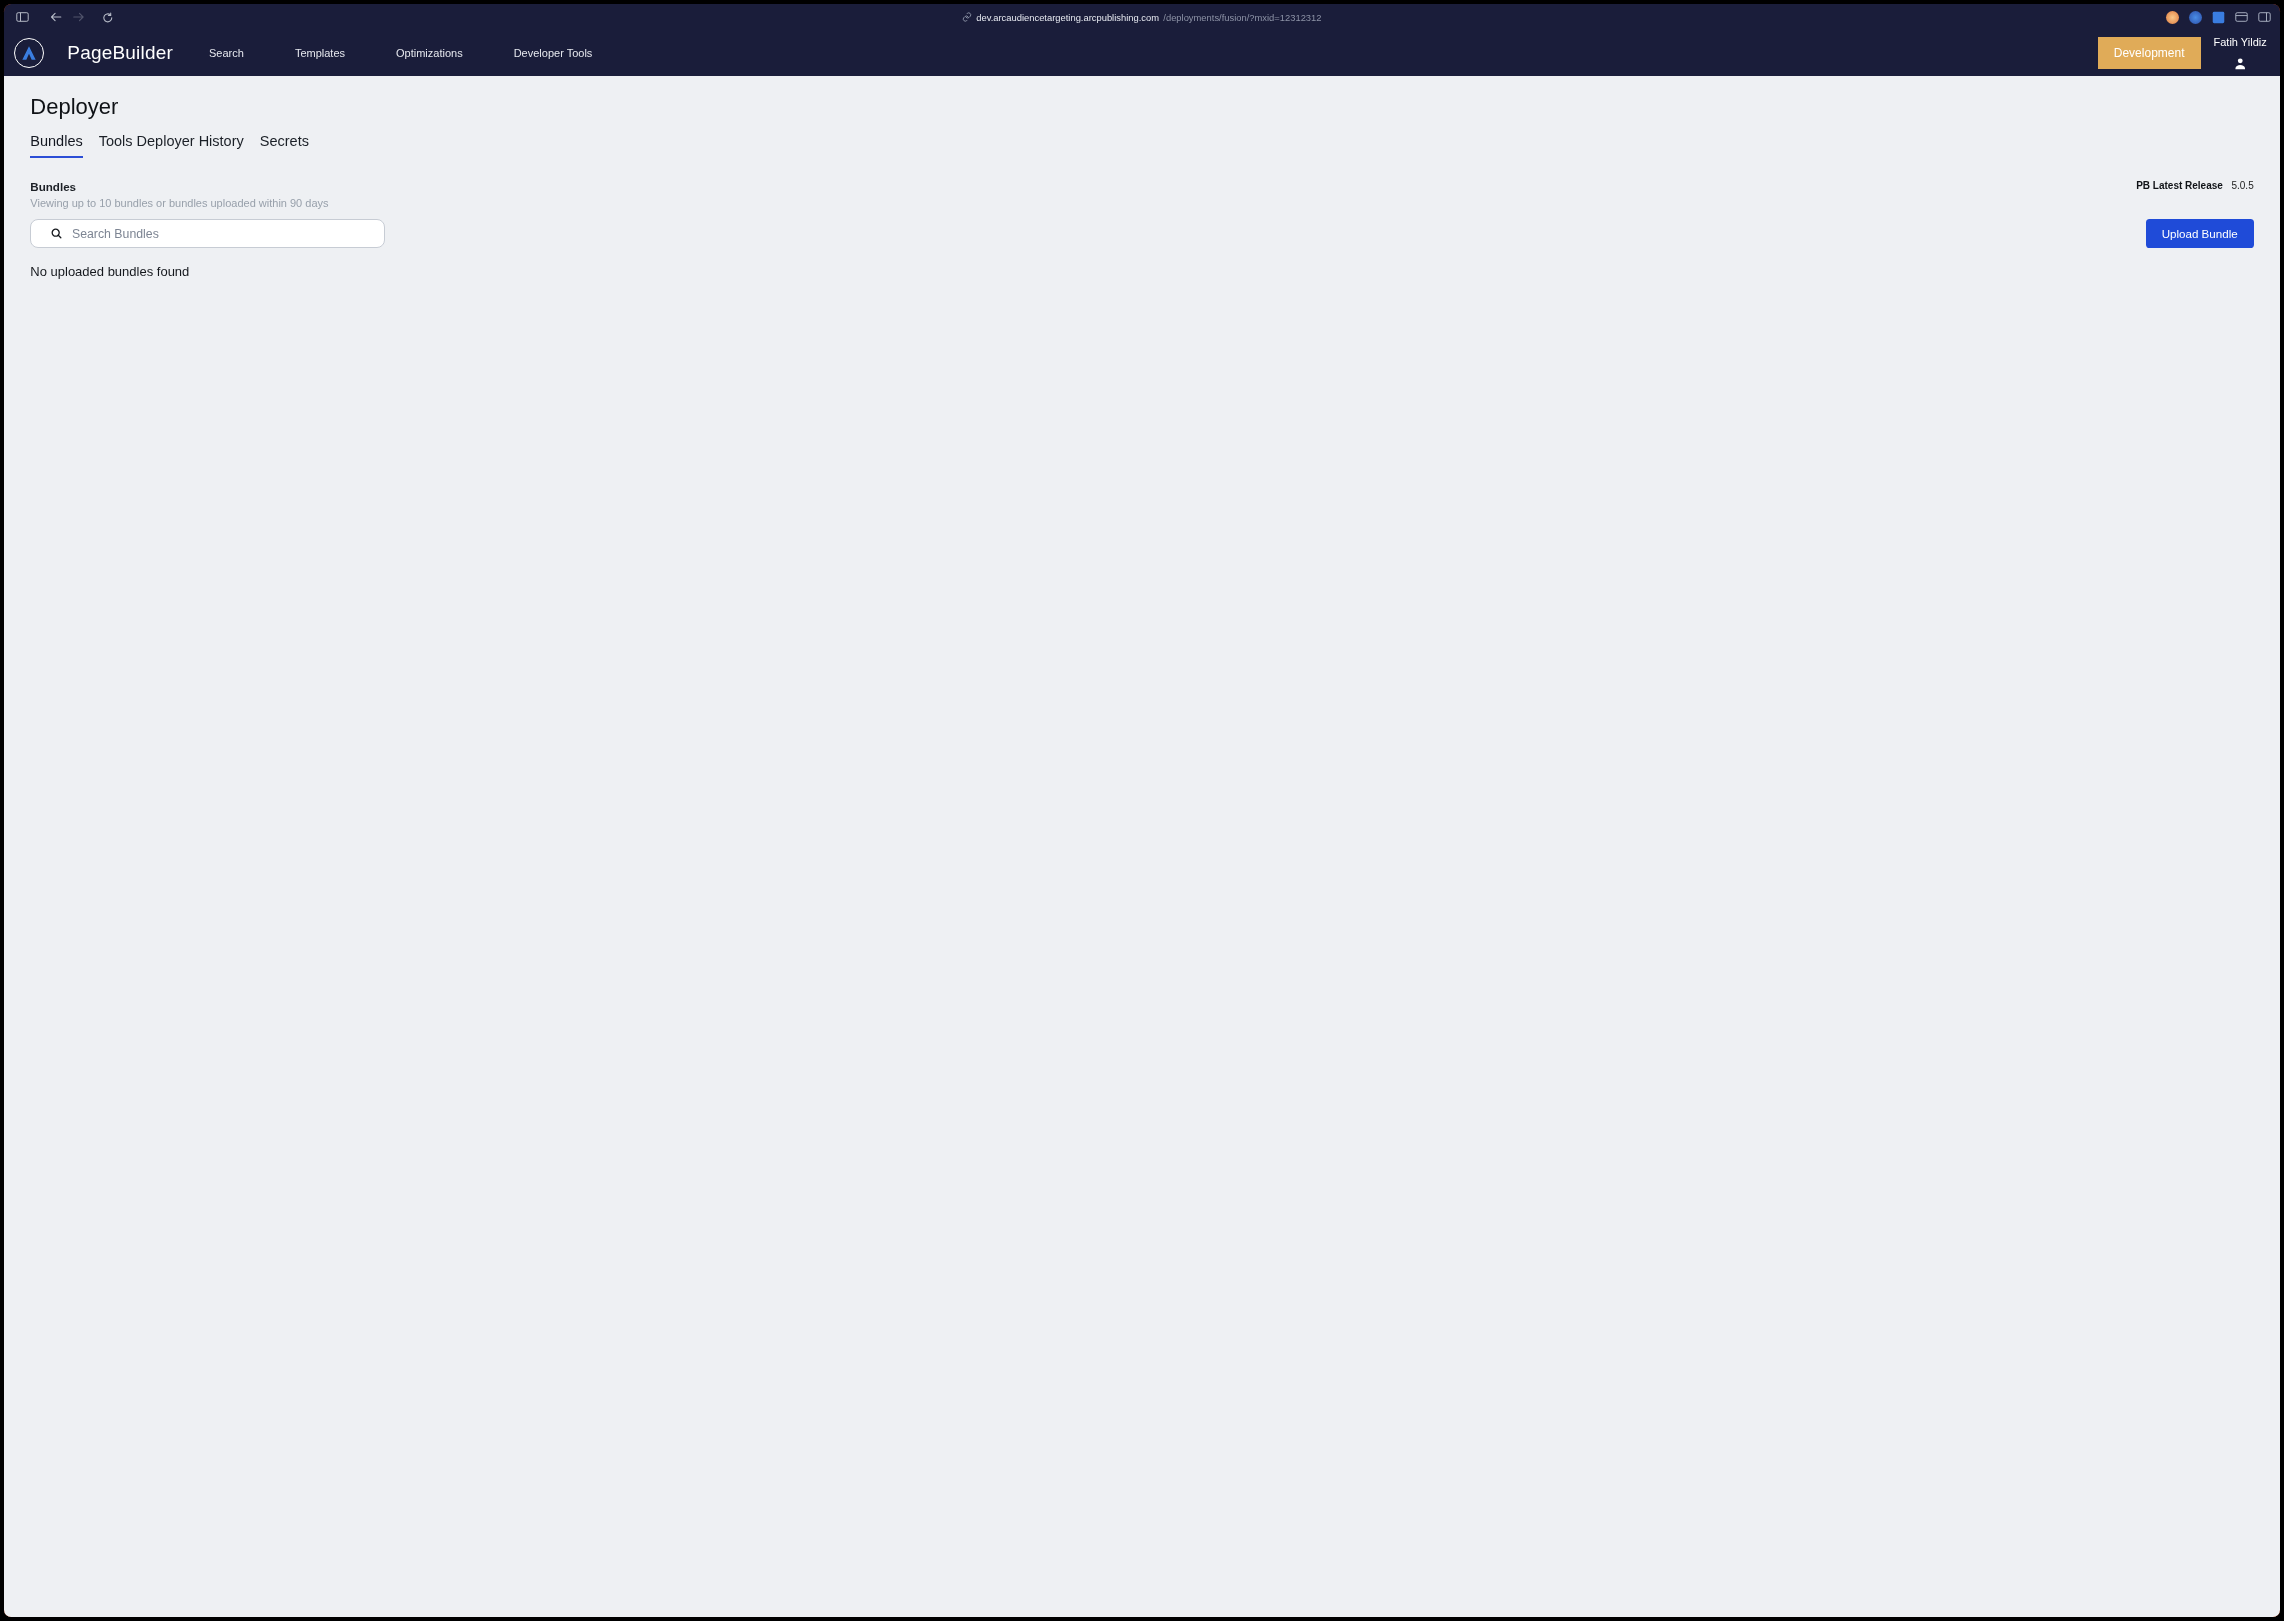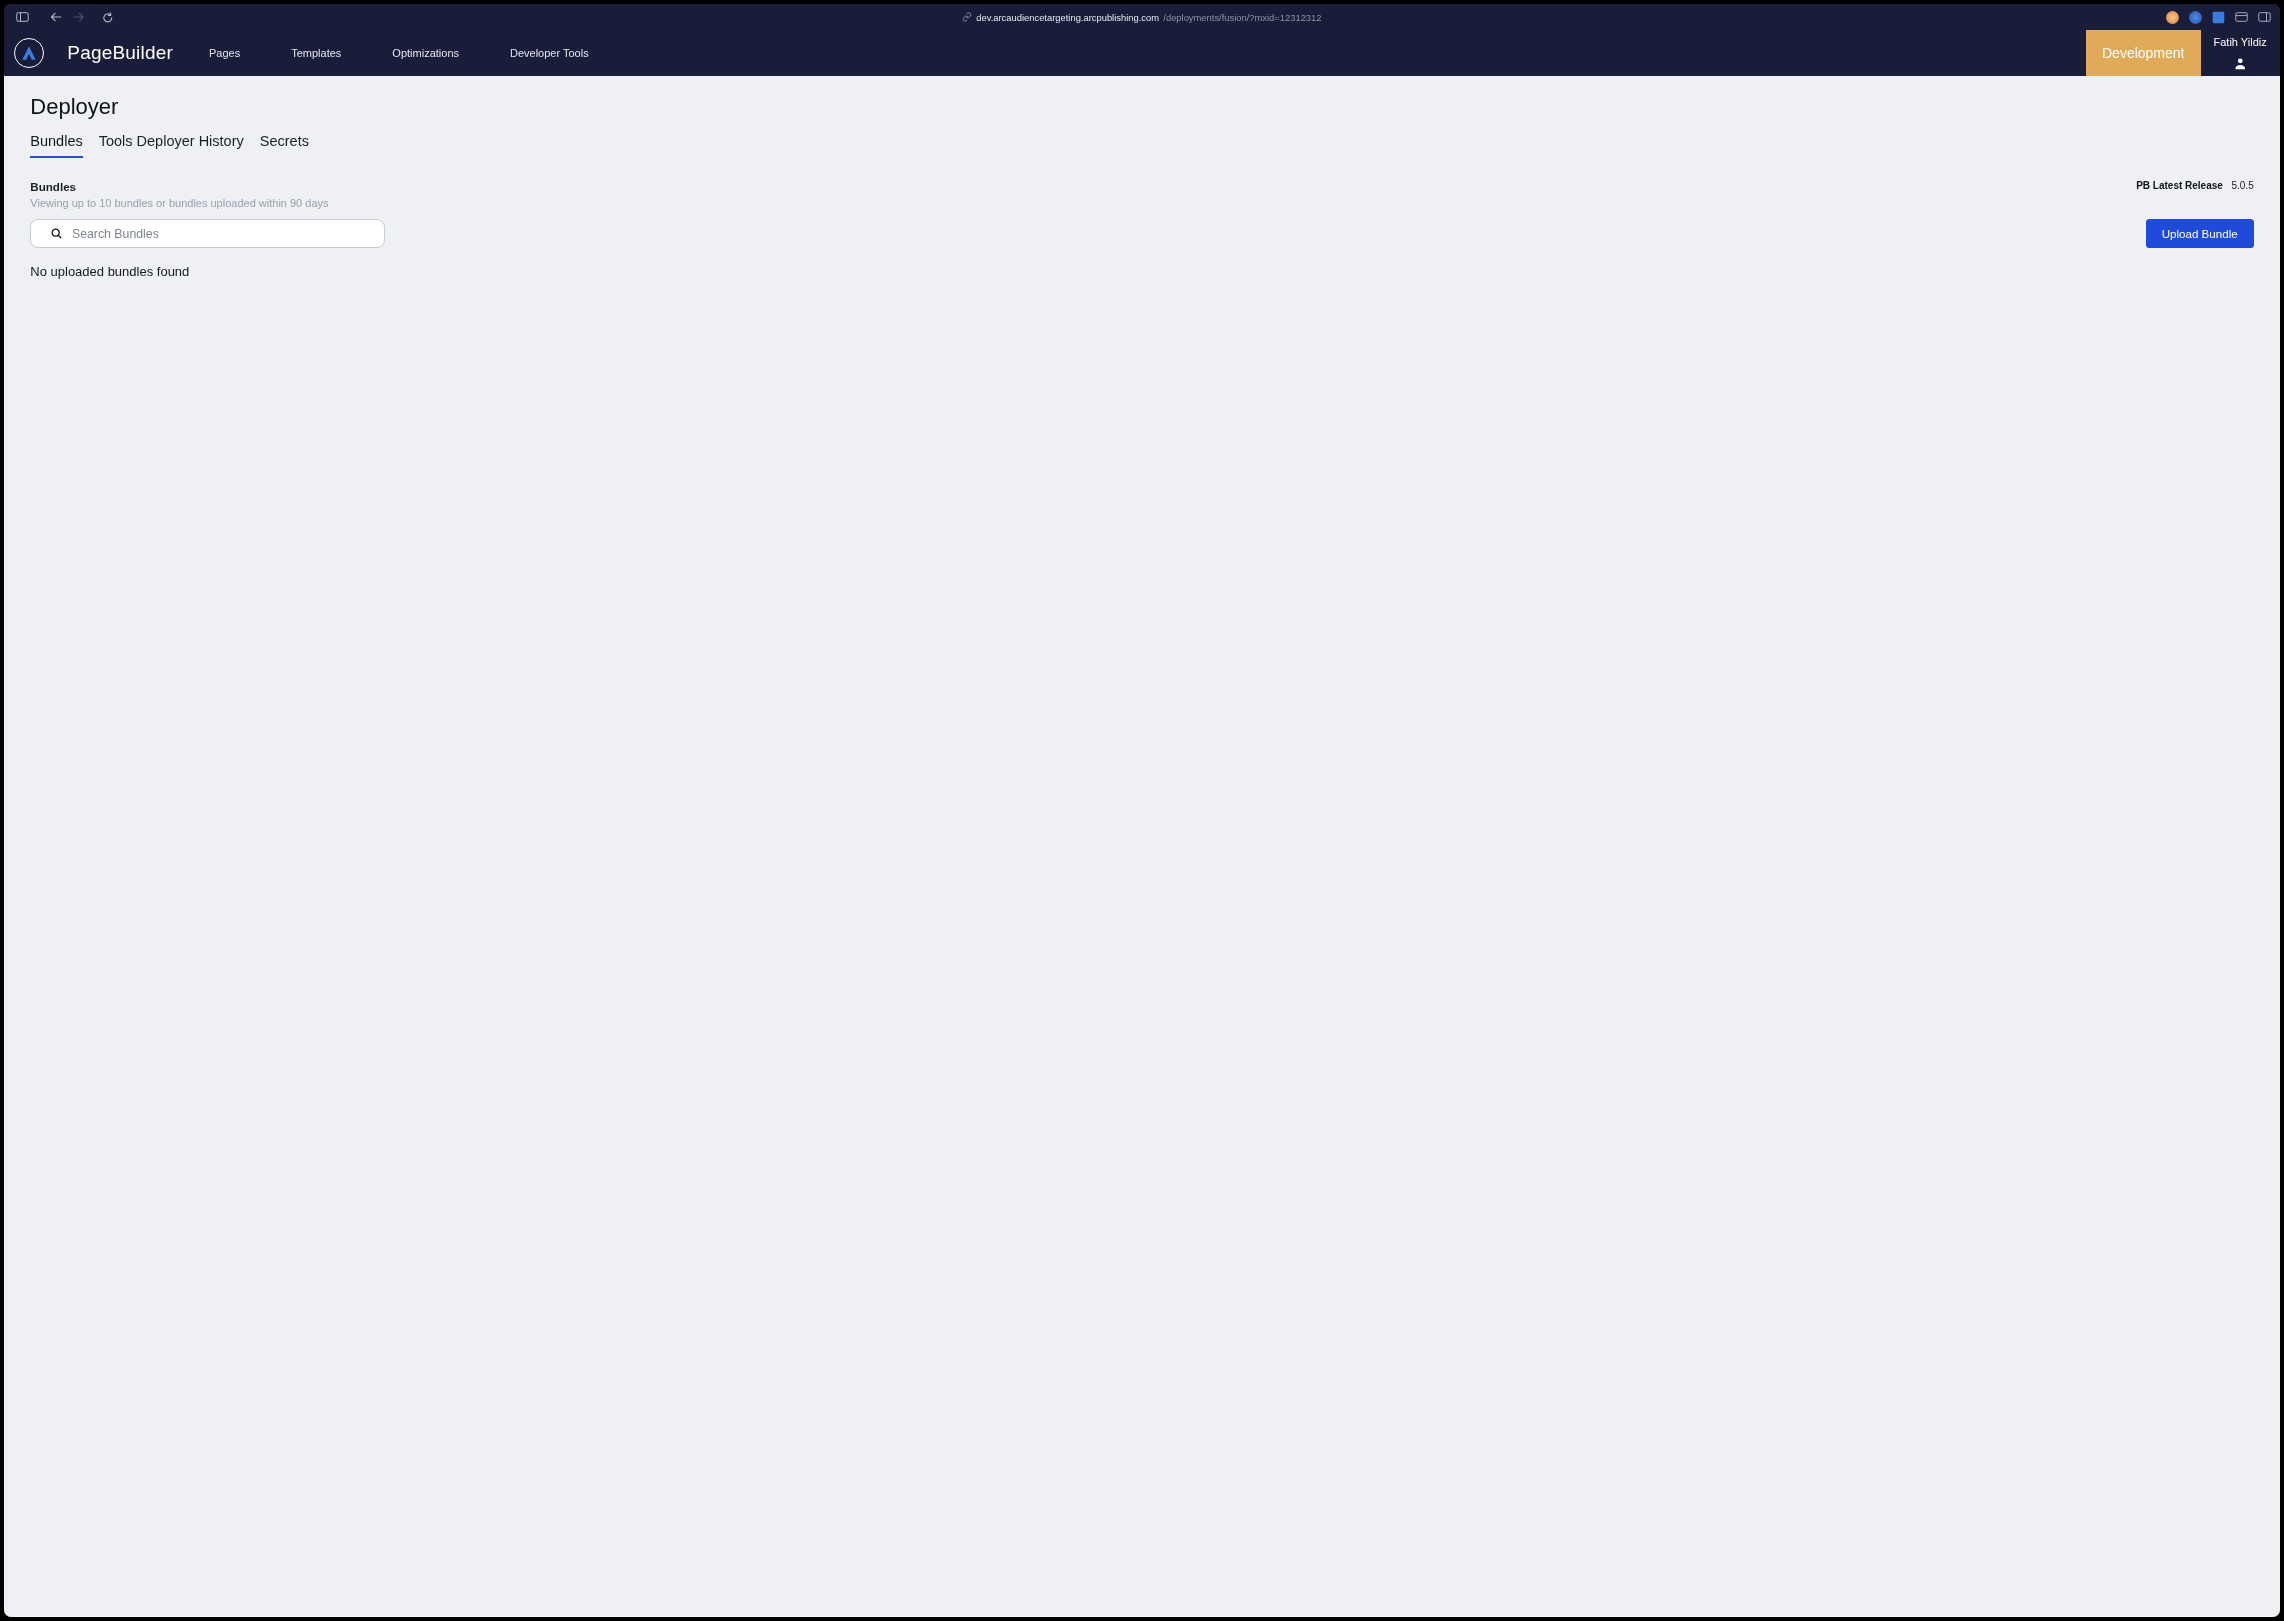--- a/index.html
+++ b/index.html
@@ -53,24 +53,24 @@
       border-radius: 50%;
       display: flex; align-items: center; justify-content: center;
     }
     .app-title { font-size: 19px; font-weight: 400; margin-left: 23px; letter-spacing: 0.2px; }
     .nav { display: flex; margin-left: 36px; gap: 51px; }
     .nav-item { font-size: 11px; color: #e6e8ee; font-weight: 400; }
     .header-spacer { flex: 1; }
     .env-badge {
       background: #e0ab58;
       color: #fff;
-      height: 46px;
+      height: 32px;
       padding: 0 16px;
       display: flex; align-items: center;
-      font-size: 14px;
+      font-size: 12px;
     }
     .user-block {
       display: flex; align-items: center; gap: 7.2px;
       padding: 0 13px;
       font-size: 11px;
       flex-direction: column;
     }
     
     .content { flex: 1; background: #eef0f3; padding: 17.4px 26px; overflow: auto; }
     .page-title { font-size: 22px; font-weight: 400; color: #0f1216; margin-bottom: 13px; }
@@ -179,21 +179,21 @@
   </div>
 
   <div class="app-header">
     <div class="app-logo">
       <svg width="16" height="16" viewBox="0 0 24 24">
           <path d="M12 2 L22 22 H16 L12 13 L8 22 H2 Z" fill="#3a7de0"></path>
         </svg>
     </div>
     <div class="app-title">PageBuilder</div>
     <div class="nav">
-      <div class="nav-item">Pages</div>
+      <div class="nav-item">Search</div>
       <div class="nav-item">Templates</div>
       <div class="nav-item">Optimizations</div>
       <div class="nav-item">Developer Tools</div>
     </div>
     <div class="header-spacer"></div>
     <div class="env-badge">Development</div>
     <div class="user-block">
       <span>Fatih Yildiz</span>
       <span>
         <svg width="14.5" height="14.5" viewBox="0 0 24 24" fill="#fff">

